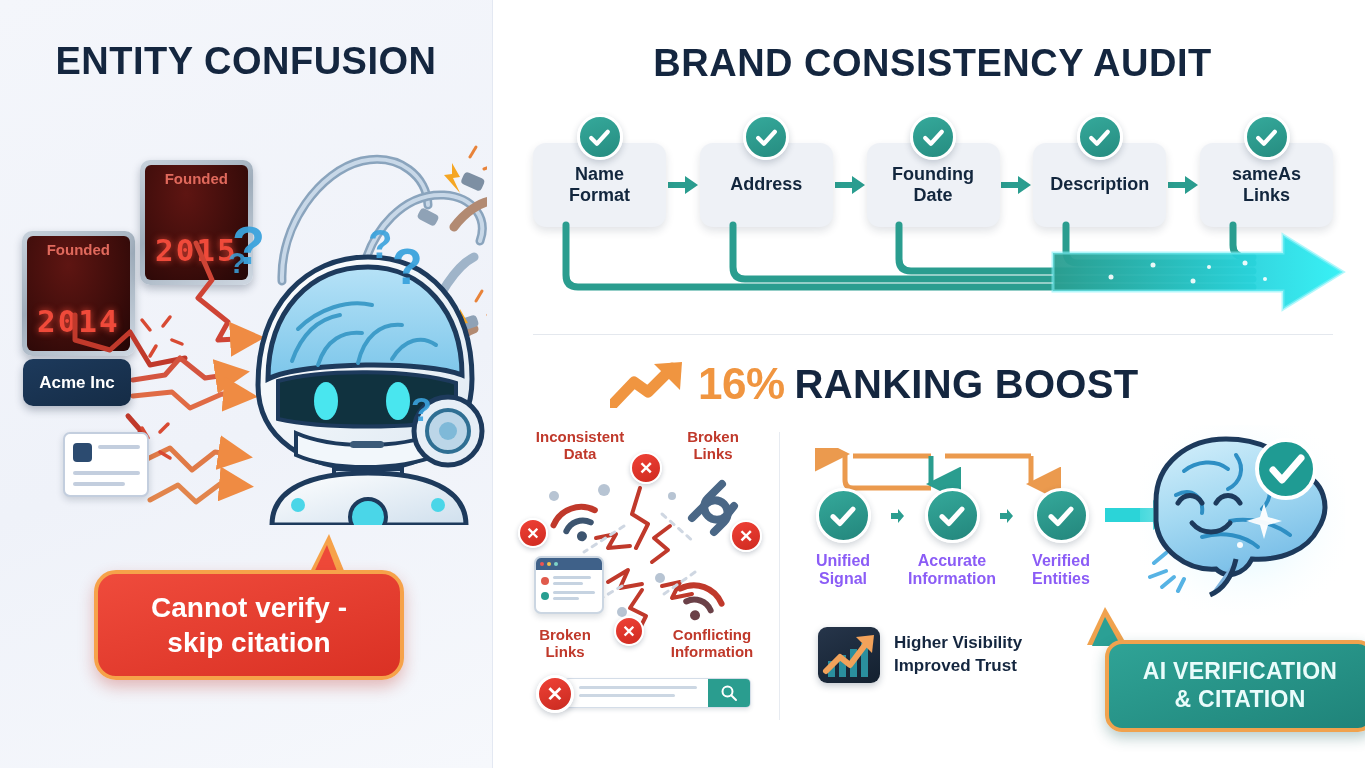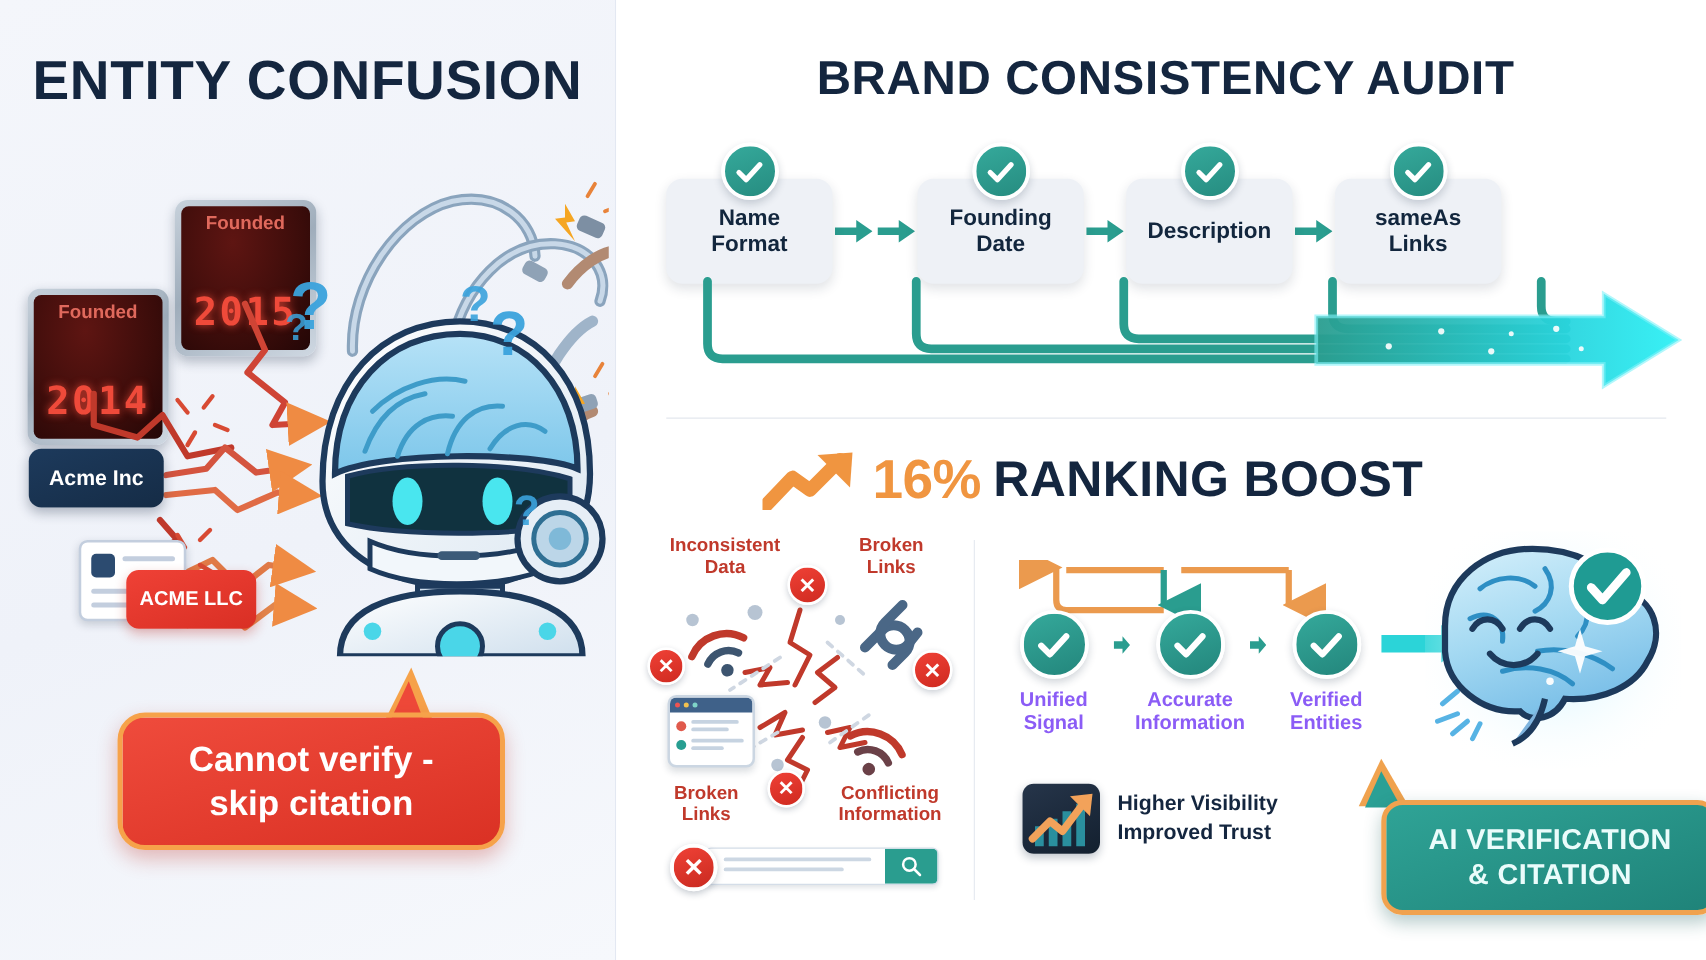--- a/index.html
+++ b/index.html
@@ -15,21 +15,21 @@
   
   .left-panel {
     position:absolute; left:0; top:0; width:493px; height:768px;
     background:linear-gradient(160deg,#f4f6fb 0%,#eff2f9 55%,#f6f8fc 100%);
     border-right:1px solid #e3e8f2;
   }
   .panel-title {
     position:absolute; width:100%; text-align:center;
     font-weight:bold; color:#14263f; letter-spacing:.5px;
   }
-  #left-title { top:40px; font-size:44px; }
+  #left-title { top:40px; font-size:38px; }
   #right-title { top:42px; font-size:38px; left:500px; width:865px; }
 
   
   .founded {
     position:absolute; border-radius:10px;
     background:linear-gradient(150deg,#c8d2dc 0%,#9fadbb 45%,#cfd8e2 100%);
     padding:5px; box-shadow:0 4px 9px rgba(20,38,63,.28);
   }
   .founded-inner {
     background:radial-gradient(ellipse at 40% 25%,#5e1512 0%,#3a0c0a 65%,#230606 100%);
@@ -267,21 +267,20 @@
     </svg>
 
     <div id="doc-card">
       <div class="thumb"></div>
       <div class="ln ln1"></div>
       <div class="ln ln2"></div>
       <div class="ln ln3"></div>
     </div>
 
     <div class="name-chip" id="acme-inc">Acme Inc</div>
-    <div class="name-chip" id="acme-llc">ACME LLC</div>
 
     <div id="robot-wrap">
       <svg viewBox="0 0 265 392" width="265" height="392">
         <defs>
           <linearGradient id="headG" x1="0" y1="0" x2="1" y2="1">
             <stop offset="0%" stop-color="#ffffff"></stop>
               <stop offset="100%" stop-color="#dde8f2"></stop>
           </linearGradient>
           <linearGradient id="brainG" x1="0" y1="0" x2="0" y2="1">
             <stop offset="0%" stop-color="#b6e2f7"></stop>
@@ -374,20 +373,28 @@
           </svg>
       </div>
       <div class="audit-box">Name<br>Format</div>
     </div>
     <div class="step-arrow">
       <svg viewBox="0 0 30 22">
           <path d="M0 8 L17 8 L17 2 L30 11 L17 20 L17 14 L0 14 Z" fill="#2a9d8f"></path>
         </svg>
     </div>
 
+    <div class="audit-step">
+      <div class="check-badge">
+        <svg viewBox="0 0 24 24">
+            <path d="M4 12.5 L9.5 18 L20 6.5" fill="none" stroke="#fff" stroke-width="4" stroke-linecap="round" stroke-linejoin="round"></path>
+          </svg>
+      </div>
+      <div class="audit-box">Address</div>
+    </div>
     <div class="step-arrow">
       <svg viewBox="0 0 30 22">
           <path d="M0 8 L17 8 L17 2 L30 11 L17 20 L17 14 L0 14 Z" fill="#2a9d8f"></path>
         </svg>
     </div>
 
     <div class="audit-step">
       <div class="check-badge">
         <svg viewBox="0 0 24 24">
             <path d="M4 12.5 L9.5 18 L20 6.5" fill="none" stroke="#fff" stroke-width="4" stroke-linecap="round" stroke-linejoin="round"></path>

